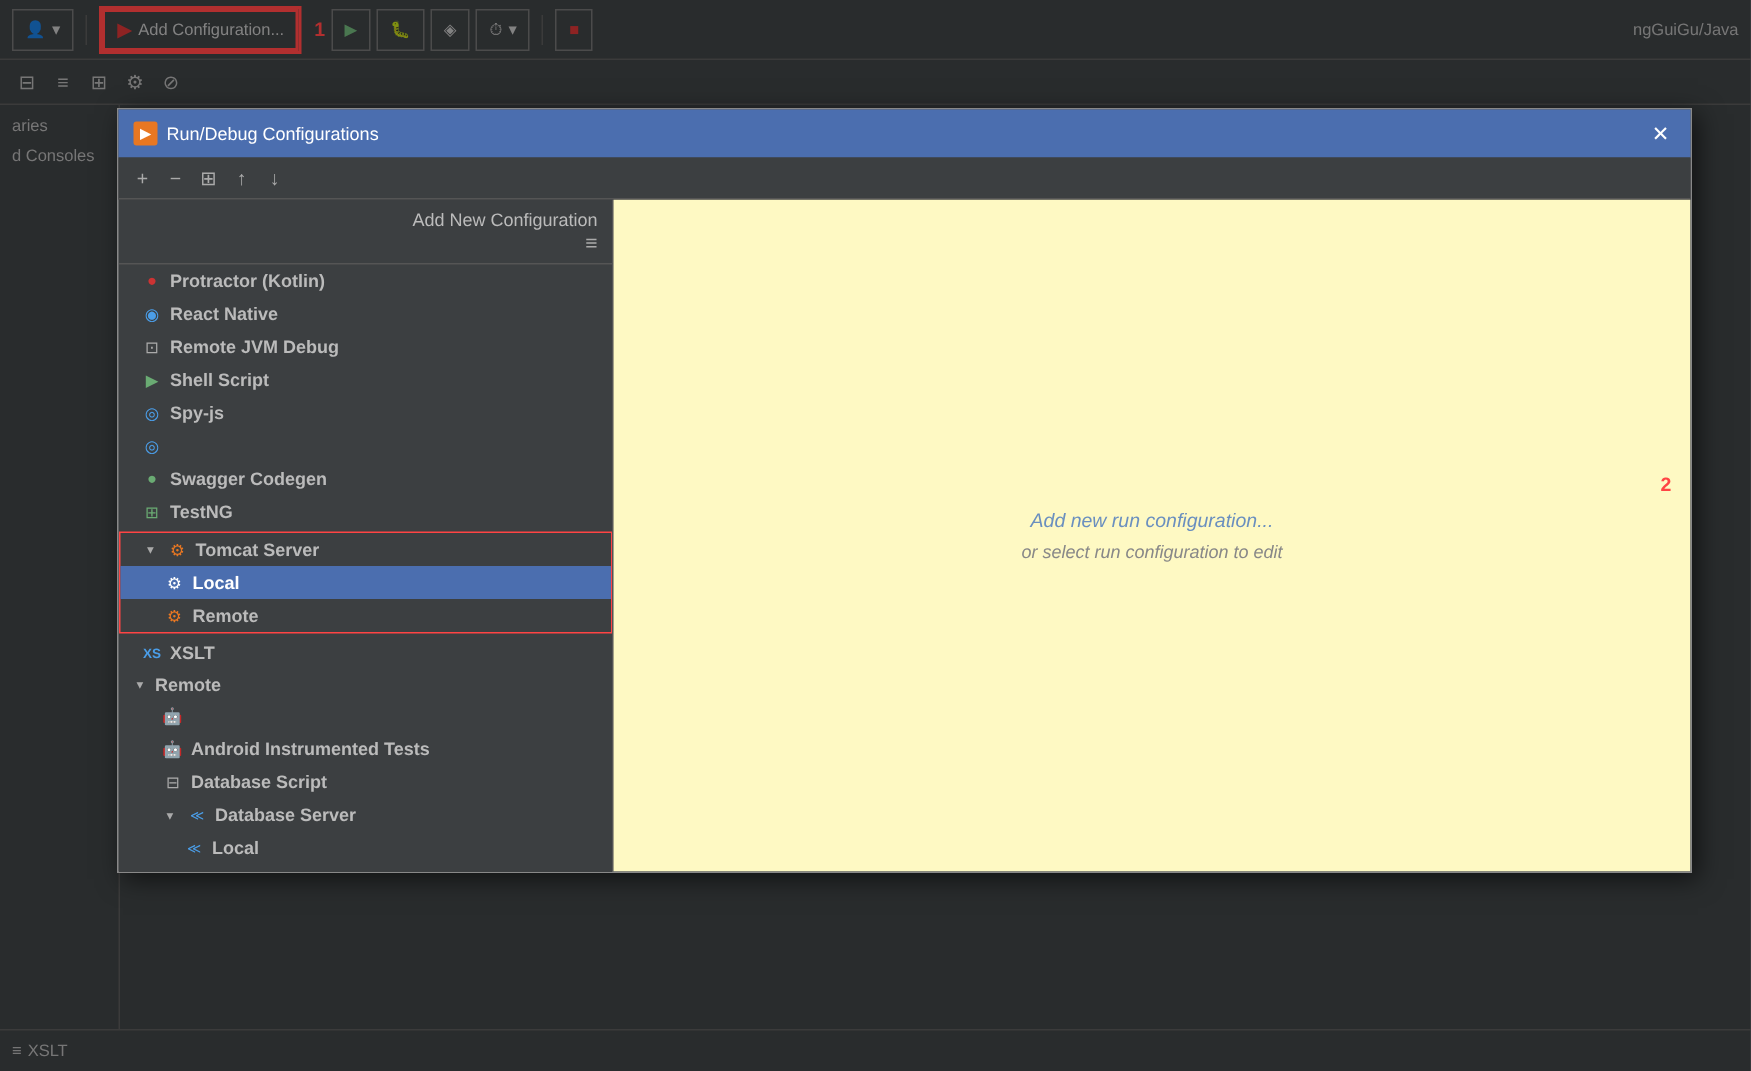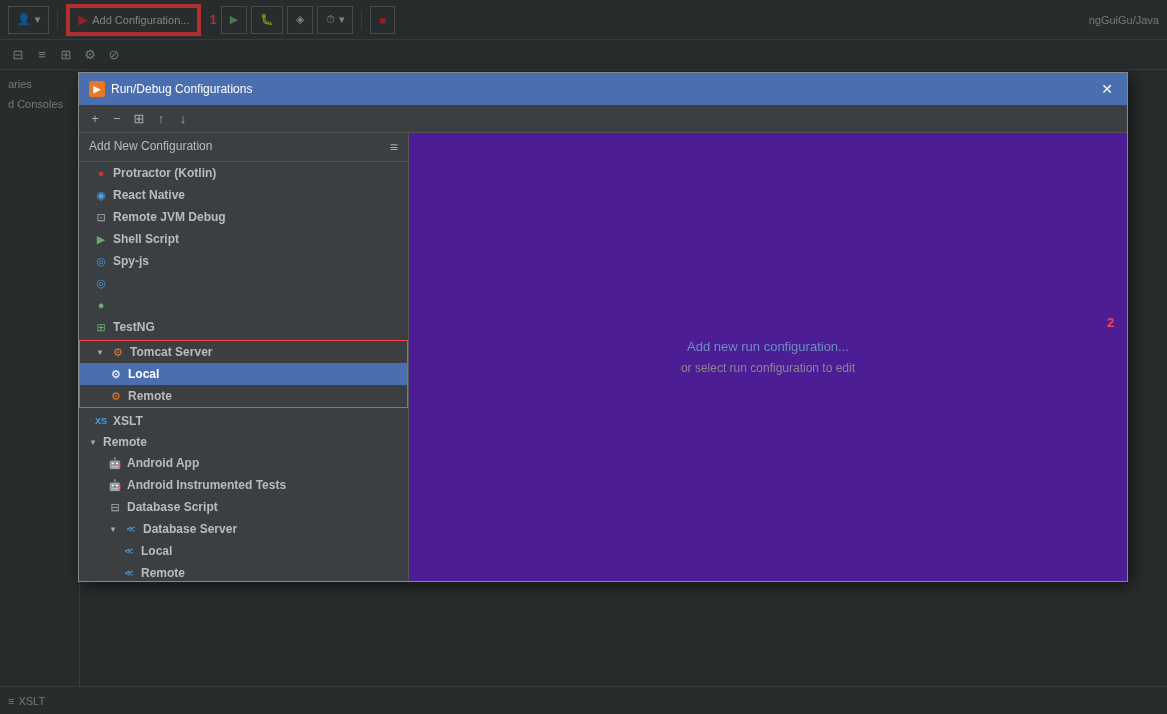--- a/index.html
+++ b/index.html
@@ -186,26 +186,27 @@
       border-right: 1px solid #555;
       overflow-y: auto;
       background: #3c3f41;
     }
     .tree-panel::-webkit-scrollbar { width: 8px; }
     .tree-panel::-webkit-scrollbar-track { background: #3c3f41; }
     .tree-panel::-webkit-scrollbar-thumb { background: #666; }
 
     .tree-header {
       display: flex;
-      align-items: flex-start;
+      align-items: flex-end;
       justify-content: space-between;
       padding: 6px 10px;
       font-size: 12px;
       color: #bbbbbb;
       border-bottom: 1px solid #555;
+      flex-direction: column;
     }
     .tree-header-title { font-size: 12px; }
     .tree-header-icon {
       font-size: 14px;
       color: #aaa;
       cursor: pointer;
     }
 
     .tree-item {
       display: flex;
@@ -265,21 +266,22 @@
       margin: 2px 0;
     }
 
     
     .content-panel {
       flex: 1;
       display: flex;
       flex-direction: column;
       align-items: center;
       justify-content: center;
-      background: #4c1d95;
+      background: #fef9c3;
+      font-style: italic;
     }
     .content-hint {
       color: #6a8fbf;
       font-size: 13px;
       text-align: center;
       line-height: 1.8;
     }
     .content-hint-sub {
       color: #888;
       font-size: 12px;
@@ -424,20 +426,21 @@
         <span class="item-icon icon-blue">◎</span>
         <span class="item-label">Spy-js</span>
       </div>
 
       <div class="tree-item level1">
         <span class="item-icon icon-blue">◎</span>
       </div>
 
       <div class="tree-item level1">
         <span class="item-icon icon-green">●</span>
+        <span class="item-label">Swagger Codegen</span>
       </div>
 
       <div class="tree-item level1">
         <span class="item-icon icon-green">⊞</span>
         <span class="item-label">TestNG</span>
       </div>
 
       <div class="red-outline">
 
         <div class="tree-section-header level1">
@@ -462,21 +465,20 @@
         <span class="item-label">XSLT</span>
       </div>
 
       <div class="tree-section-header">
         <span class="expand-arrow">▾</span>
         <span class="item-label">Remote</span>
       </div>
 
       <div class="tree-item level2">
         <span class="item-icon icon-green">🤖</span>
-        <span class="item-label">Android App</span>
       </div>
 
       <div class="tree-item level2">
         <span class="item-icon icon-green">🤖</span>
         <span class="item-label">Android Instrumented Tests</span>
       </div>
 
       <div class="tree-item level2">
         <span class="item-icon icon-gray">⊟</span>
         <span class="item-label">Database Script</span>

